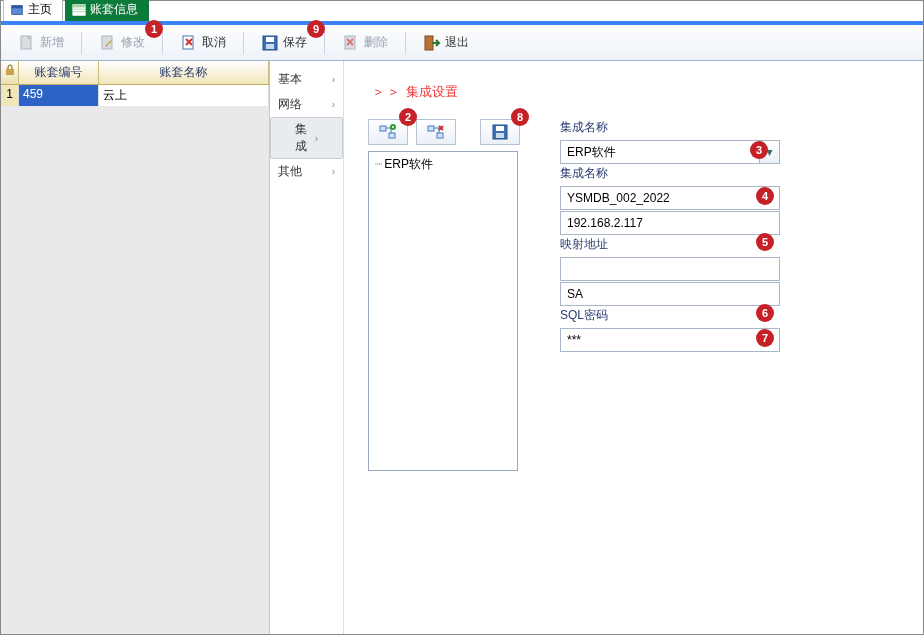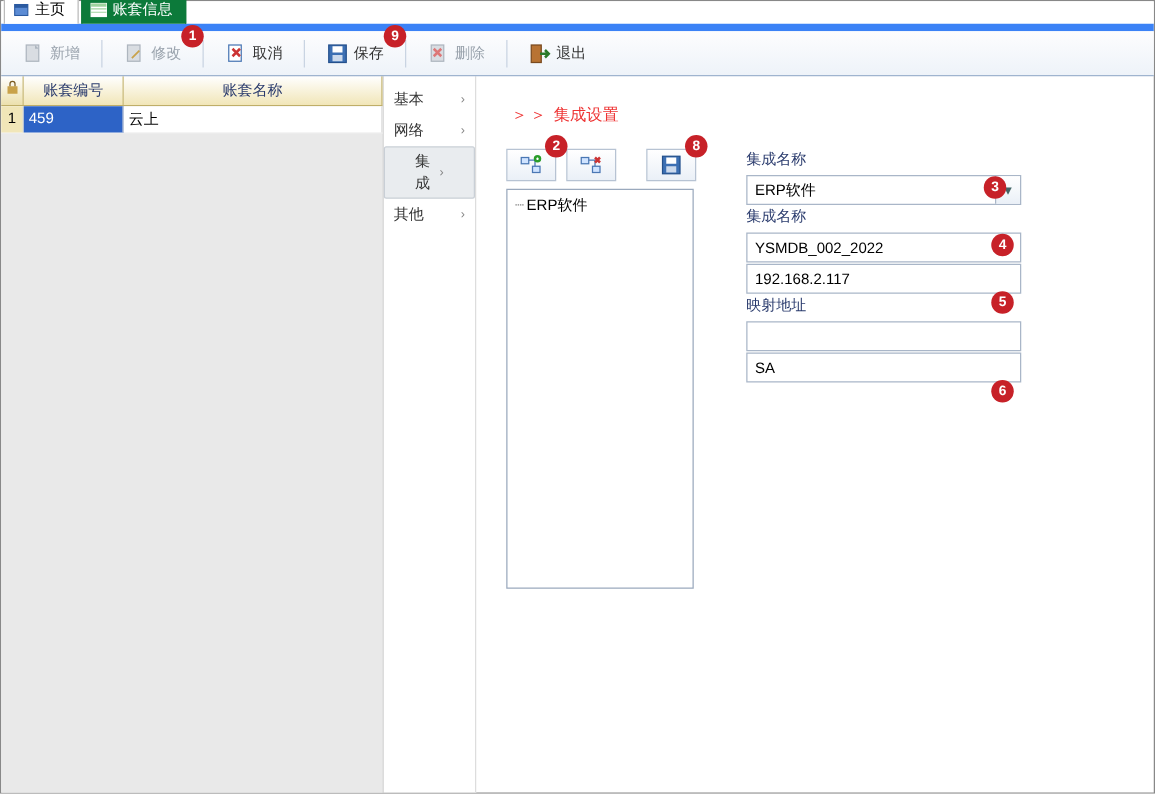--- a/index.html
+++ b/index.html
@@ -1,37 +1,37 @@
 <!DOCTYPE html>
 <html><head>
 <meta charset="utf-8">
 <style>
   * { box-sizing: border-box; }
   html, body { margin:0; padding:0; font-family: "Microsoft YaHei", Arial, sans-serif; font-size:12px; }
   .app { width:924px; height:635px; border:1px solid #888; background:#fff; display:flex; flex-direction:column; position:relative; }
 
   
-  .tabs { height:24px; background:#fff; border-bottom:6px solid #3b82f6; display:flex; align-items:flex-end; }
+  .tabs { height:24px; background:#fff; border-bottom:4px solid #3b82f6; display:flex; align-items:flex-end; }
   .tab { display:flex; align-items:center; padding:3px 10px 3px 6px; border:1px solid #bbb; border-bottom:none; margin-left:2px; background:#fff; cursor:pointer; }
   .tab.active { background:#0c7a3a; color:#fff; border-color:#0c7a3a; }
   .tab .tab-icon { width:14px; height:14px; margin-right:4px; display:inline-block; }
 
   
   .toolbar { height:36px; background:linear-gradient(#fdfdfe,#eef3f9); border-bottom:1px solid #9fb4cf; display:flex; align-items:center; padding:0 6px; gap:4px; }
   .tbtn { display:flex; align-items:center; gap:4px; padding:4px 10px; border:1px solid transparent; border-radius:2px; cursor:pointer; color:#333; }
   .tbtn.disabled { color:#9aa3ad; cursor:default; }
   .tbtn .ticon { width:18px; height:18px; display:inline-block; }
   .tsep { width:1px; height:22px; background:#c9d4e2; margin:0 2px; }
   .badge-red-num { position:absolute; width:18px; height:18px; background:#c72128; color:#fff; border-radius:50%; display:flex; align-items:center; justify-content:center; font-size:11px; font-weight:bold; }
 
   
   .body { flex:1; display:flex; min-height:0; }
 
   
-  .left { width:306px; background:#e9e9e9; border-right:1px solid #c7c7c7; display:flex; flex-direction:column; }
+  .left { width:269px; background:#e9e9e9; border-right:1px solid #c7c7c7; display:flex; flex-direction:column; }
   .gridhead { display:flex; background:linear-gradient(#fff,#f1e6b8); border-bottom:1px solid #bfae68; }
   .gh-cell { border-right:1px solid #c9bb7c; padding:3px 4px; text-align:center; color:#2a3b6d; font-weight:normal; }
   .gh-lock { width:18px; background:linear-gradient(#fff,#ece0ad); }
   .gh-num { width:80px; }
   .gh-name { flex:1; }
   .gridrow { display:flex; background:#fff; border-bottom:1px solid #e9e9e9; }
   .gr-cell { border-right:1px solid #dcdcdc; padding:2px 4px; }
   .gr-idx { width:18px; background:#f1e6b8; text-align:center; }
   .gr-num { width:80px; background:#2d63c6; color:#fff; }
   .gr-name { flex:1; }
@@ -265,18 +265,23 @@
           <div class="fld">
             <label>映射地址</label>
             <input type="text" value="" style="">
           </div>
 
           <div class="fld">
             <input type="text" value="SA" style="">
             <span class="badge-red-num" style="top:22px; left:196px;">6</span>
           </div>
 
+          <div class="fld">
+            <label>SQL密码</label>
+            <input type="text" value="***" style="">
+            <span class="badge-red-num" style="top:22px; left:196px;">7</span>
+          </div>
         </div>
       </div>
     </div>
 
   </div>
 </div>
 
 </body></html>

